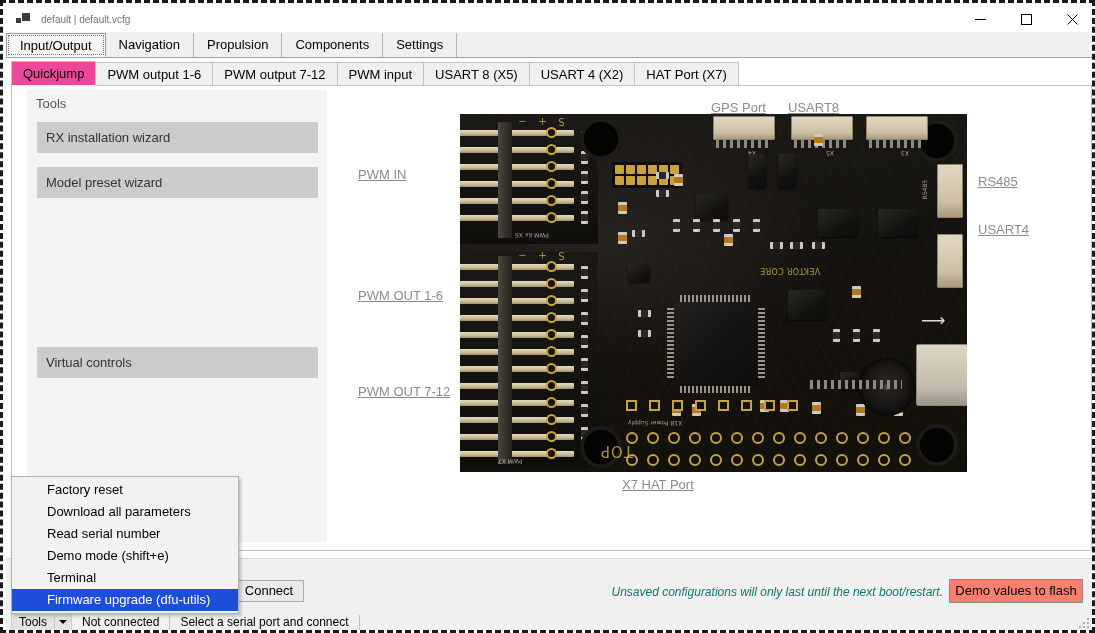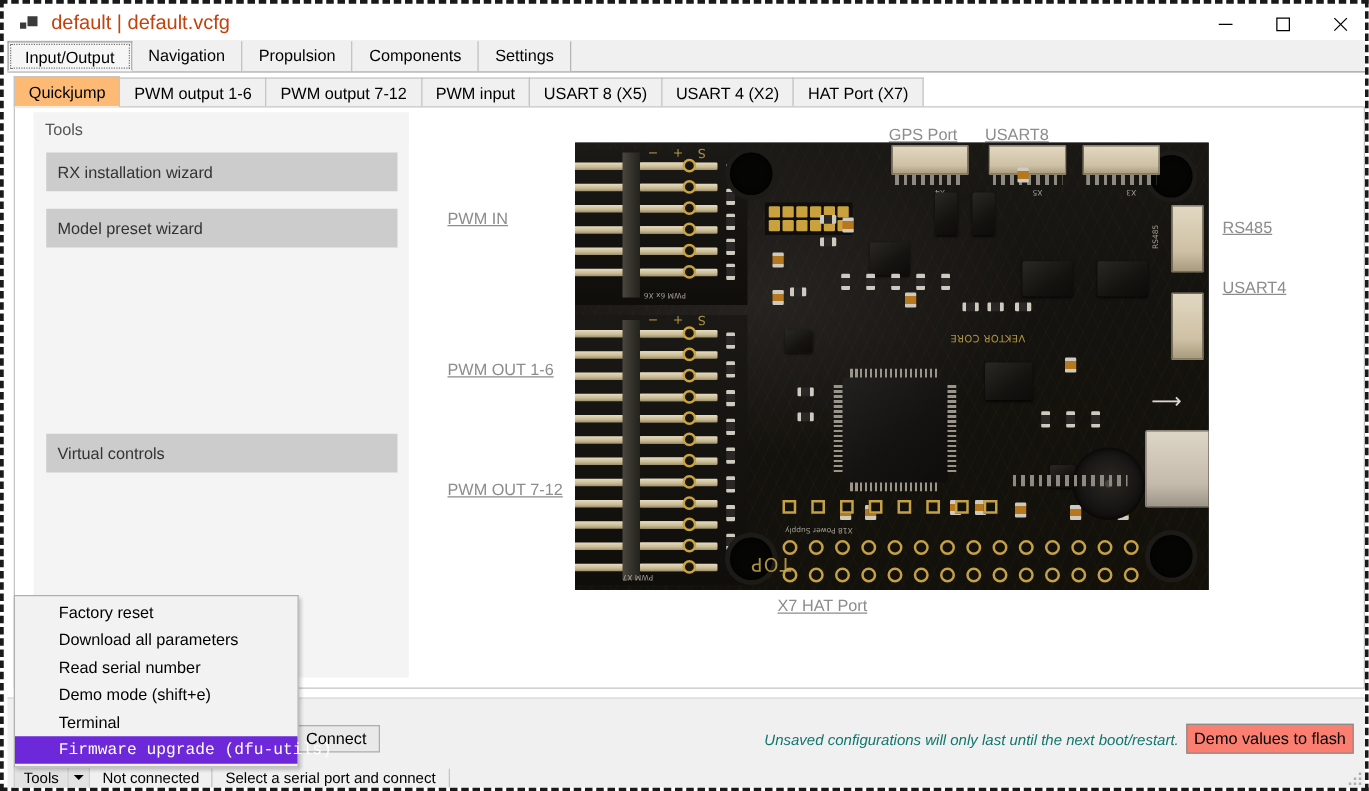--- a/index.html
+++ b/index.html
@@ -47,22 +47,22 @@
   #app-icon .sq1 {
     position: absolute; left: 0px; top: 7px;
     width: 5px; height: 5px; background: #3b3b3b;
   }
   #app-icon .sq2 {
     position: absolute; left: 6px; top: 2px;
     width: 8px; height: 8px; background: #3b3b3b;
   }
   #title-text {
     margin-left: 9px;
-    font-size: 16px;
-    color: #c2410c;
+    font-size: 10px;
+    color: #737373;
     white-space: nowrap;
   }
   #win-buttons {
     position: absolute;
     right: 0px; top: 0px;
     height: 26px;
     display: flex;
   }
   .win-btn {
     width: 46px; height: 26px;
@@ -121,21 +121,21 @@
     font-size: 13px;
     color: #000;
     background: #f0f0f0;
     border: 1px solid #c4c4c4;
     border-bottom: none;
     box-sizing: border-box;
     white-space: nowrap;
     margin-right: -1px;
   }
   .subtab.selected {
-    background: #fdba74;
+    background: #ec4899;
     border: 1px solid #c4c4c4;
     border-bottom: 1px solid #ffffff;
     height: 25px;
     line-height: 24px;
     z-index: 3;
     position: relative;
   }
 
   
   #content-panel {
@@ -505,23 +505,22 @@
   }
   .ctx-item {
     height: 22px;
     line-height: 22px;
     padding-left: 35px;
     font-size: 13px;
     color: #000;
     white-space: nowrap;
   }
   .ctx-item.highlight {
-    background: #6d28d9;
+    background: #1d4ed8;
     color: #ffffff;
-    font-family: Liberation Mono, monospace;
   }
 </style>
 </head>
 <body>
 
 <div id="window">
 
   <div id="titlebar">
     <div id="app-icon">
       <div class="sq1"></div>

